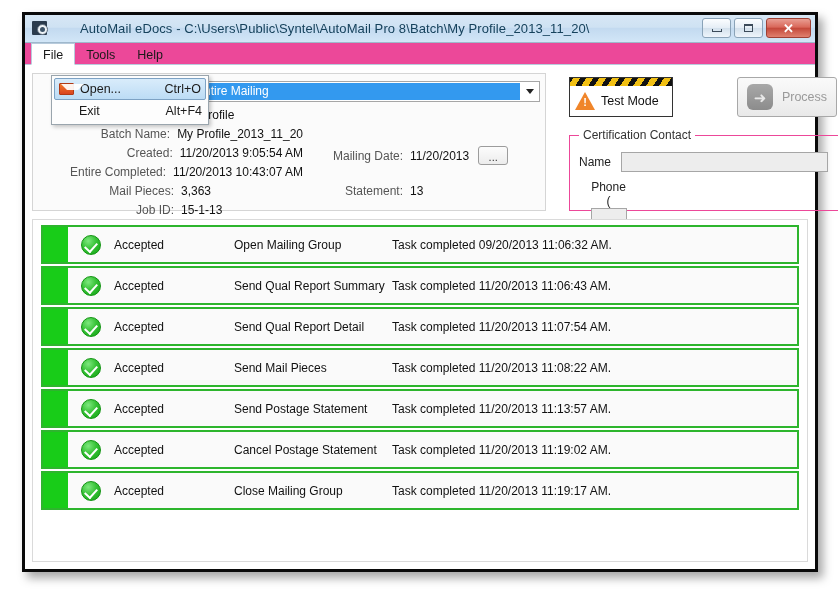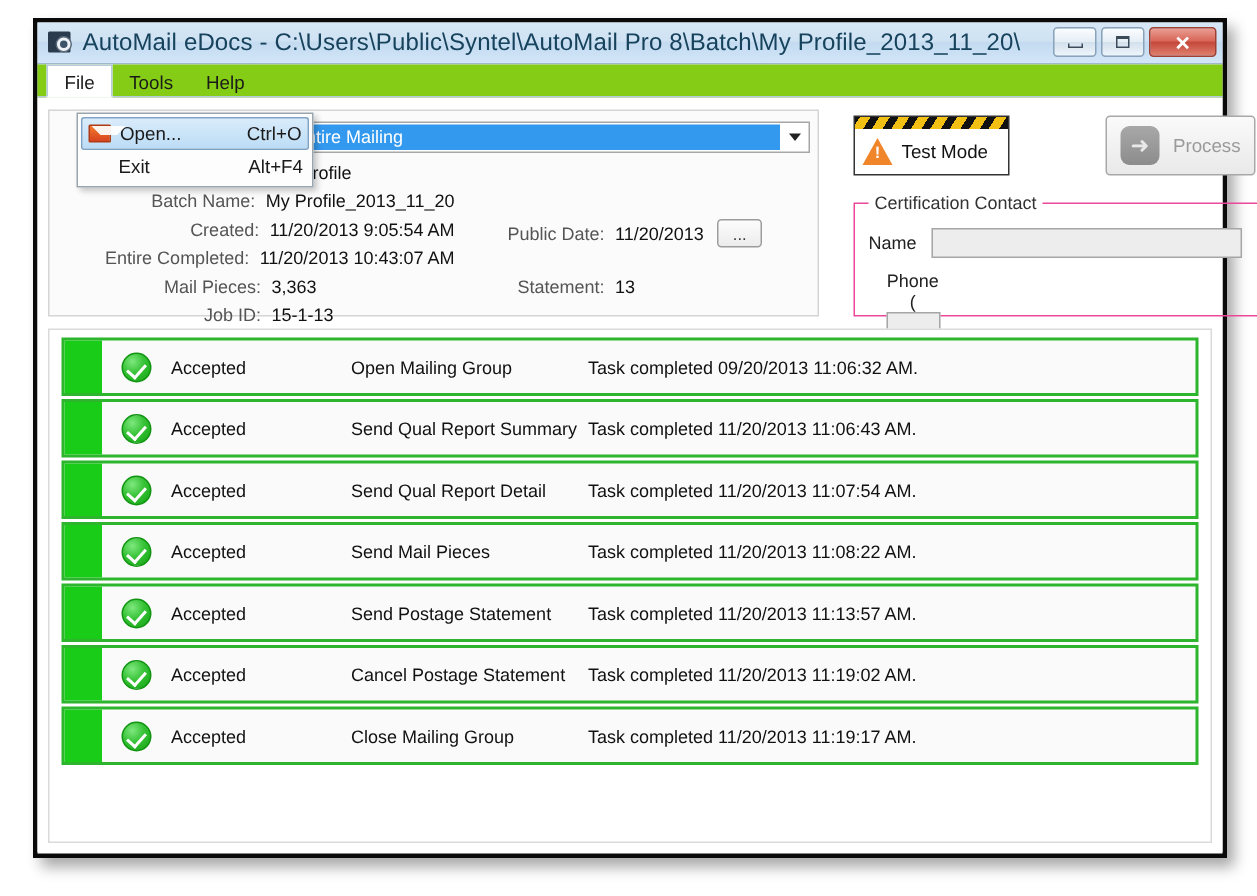--- a/index.html
+++ b/index.html
@@ -50,24 +50,25 @@
     border: 1px solid #5a6a7a;
     border-radius: 50%;
   }
   #title-icon .icn-dot {
     position: absolute; left: 8px; top: 7px;
     width: 5px; height: 5px;
     background: #3c5368;
     border-radius: 50%;
   }
   #title-text {
-    font-size: 16px;
+    font-size: 13px;
     color: #16425c;
     white-space: nowrap;
     letter-spacing: 0.1px;
+    margin-left: 25px;
   }
   #window-controls {
     position: absolute;
     right: 4px; top: 3px;
     display: flex;
     gap: 3px;
   }
   .winbtn {
     width: 29px; height: 20px;
     border: 1px solid #8aa3b8;
@@ -96,21 +97,21 @@
     color: #ffffff;
     font-size: 13px;
     font-weight: bold;
     line-height: 1;
   }
 
   
   #menu-bar {
     position: relative;
     height: 22px;
-    background: #84cc16;
+    background: #ec4899;
     border-bottom: 1px solid #b8cbdc;
     display: flex;
     align-items: stretch;
     padding-left: 6px;
     font-size: 12.5px;
     z-index: 40;
   }
   .menu-top {
     padding: 2px 11px 0 11px;
     color: #1a1a1a;
@@ -495,21 +496,21 @@
           <div class="field-value">3,363</div>
         </div>
         <div class="field-row" style="top:95px">
           <div class="field-label">Job ID:</div>
           <div class="field-value">15-1-13</div>
         </div>
       </div>
 
       <div id="col-right">
         <div class="field-row" style="top:38px">
-          <div class="field-label">Public Date:</div>
+          <div class="field-label">Mailing Date:</div>
           <div class="field-value">11/20/2013</div>
           <div class="mini-btn">...</div>
         </div>
         <div class="field-row" style="top:76px">
           <div class="field-label">Statement:</div>
           <div class="field-value">13</div>
         </div>
       </div>
     </div>
 

